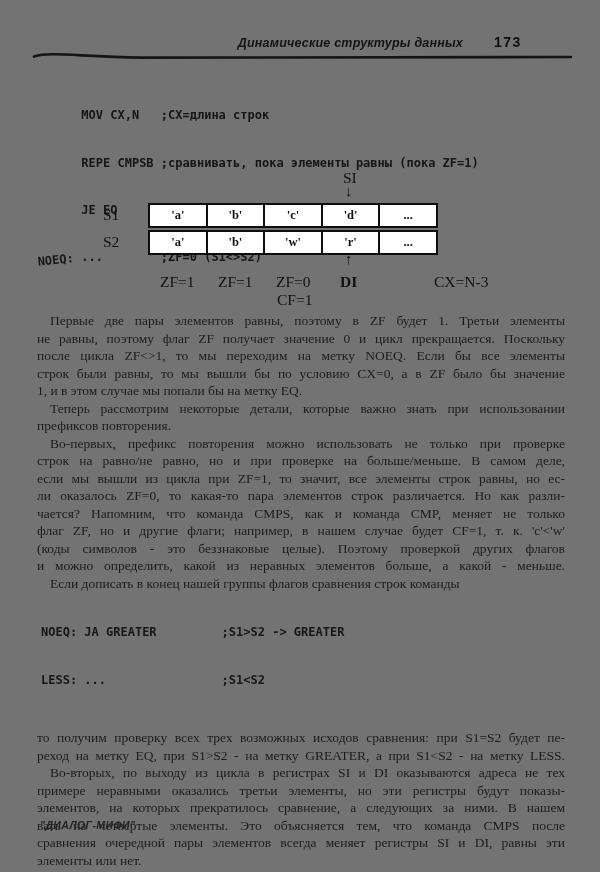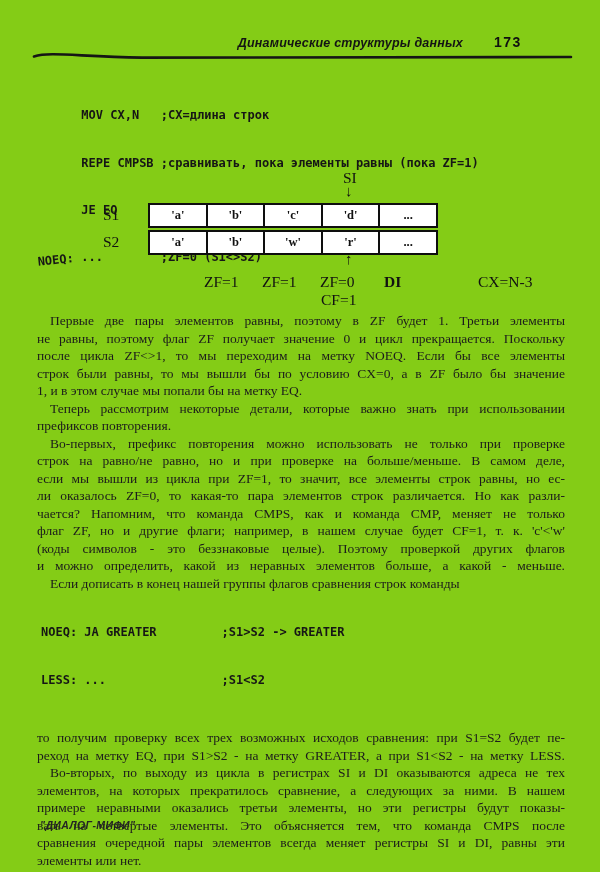--- a/index.html
+++ b/index.html
@@ -1,18 +1,18 @@
 <!DOCTYPE html>
 <html><head>
 <meta charset="utf-8">
 <style>
   html,body { margin:0; padding:0; background:#ffffff; }
   .page {
     position:relative; width:600px; height:872px;
-    background:#84cc16; overflow:hidden;
+    background:#737373; overflow:hidden;
     font-family:"Liberation Serif", serif; color:#1b1b1b;
   }
   
   .chapter-title {
     position:absolute; top:37px; right:137px;
     font-family:"Liberation Sans", sans-serif;
     font-style:italic; font-weight:700; font-size:12.5px; line-height:1;
     letter-spacing:0.2px; color:#141414;
   }
   .page-number {
@@ -51,21 +51,21 @@
     display:flex; border:2.5px solid #0e0e0e; background:#ffffff;
   }
   .row-s1 { top:203px; }
   .row-s2 { top:230px; }
   .cell {
     flex:1; display:flex; align-items:center; justify-content:center;
     font-weight:700; font-size:12.5px; color:#101010;
     border-right:2px solid #0e0e0e;
   }
   .cell:last-child { border-right:none; }
-  .flag { font-size:15.5px; color:#111;margin-left:44px; }
+  .flag { font-size:15.5px; color:#111; }
   .flag-1 { left:160px; top:273px; }
   .flag-2 { left:218px; top:273px; }
   .flag-3 { left:276px; top:273px; }
   .flag-di { left:340px; top:273px;font-weight:bold; }
   .flag-cx { left:434px; top:273px; }
   .flag-cf { left:277px; top:291px; }
   
   .bodytext {
     position:absolute; left:37px; top:312px; width:528px;
     font-size:13.5px; line-height:17.5px; color:#1c1c1c;
@@ -163,22 +163,22 @@
       <div class="code-line">NOEQ: JA GREATER         ;S1&gt;S2 -&gt; GREATER</div>
       <div class="code-line">LESS: ...                ;S1&lt;S2</div>
     </div>
 
     <div class="para">
       <div class="tline">то получим проверку всех трех возможных исходов сравнения: при S1=S2 будет пе-</div>
       <div class="tline">реход на метку EQ, при S1&gt;S2 - на метку GREATER, а при S1&lt;S2 - на метку LESS.</div>
     </div>
     <div class="para">
       <div class="tline indent">Во-вторых, по выходу из цикла в регистрах SI и DI оказываются адреса не тех</div>
+      <div class="tline">примере неравными оказались третьи элементы, но эти регистры будут показы-</div>
       <div class="tline">элементов, на которых прекратилось сравнение, а следующих за ними. В нашем</div>
-      <div class="tline">примере неравными оказались третьи элементы, но эти регистры будут показы-</div>
       <div class="tline">вать на четвертые элементы. Это объясняется тем, что команда CMPS после</div>
       <div class="tline">сравнения очередной пары элементов всегда меняет регистры SI и DI, равны эти</div>
       <div class="tline left">элементы или нет.</div>
     </div>
     <div class="para">
       <div class="tline indent">В-третьих, после выхода из цикла в регистре CX всегда находится число</div>
 
     </div>
   </div>
 

